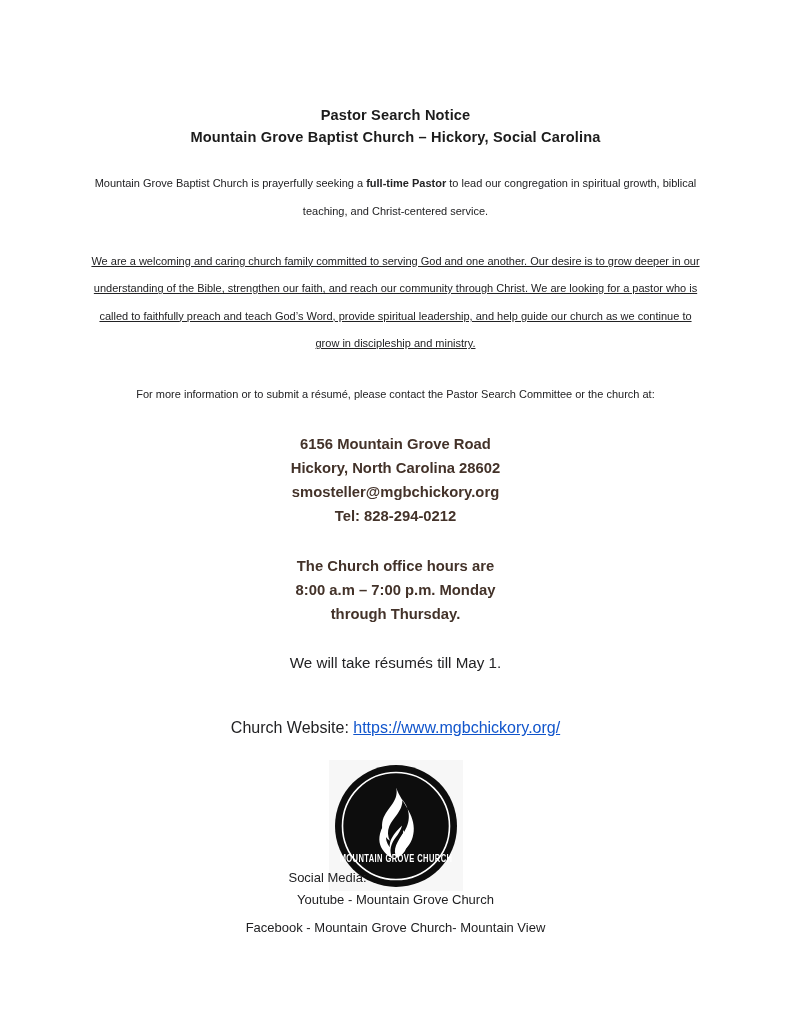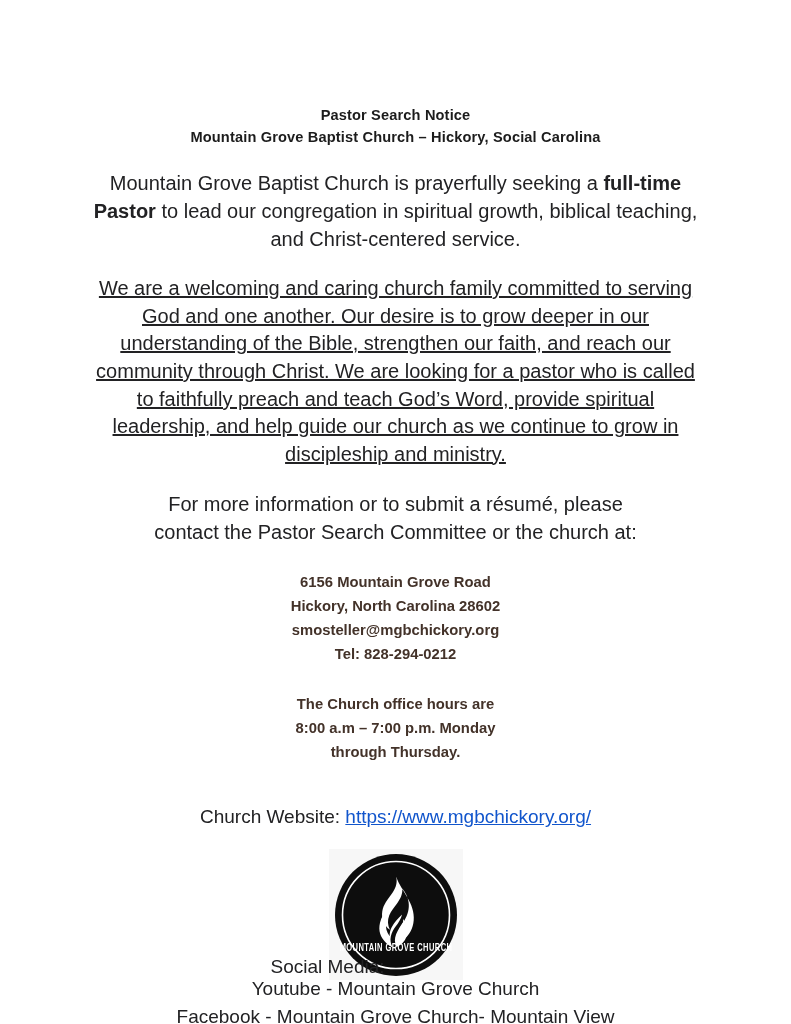--- a/index.html
+++ b/index.html
@@ -40,21 +40,21 @@
     color: #1c1c1c;
     letter-spacing: 0.01em;
   }
   .heading .line {
     display: block;
     white-space: nowrap;
   }
 
   
   .para {
-    font-size: 20px;
+    font-size: 11px;
     line-height: 27.6px;
     color: #222224;
     margin: 0;
     padding: 0 4px;
   }
   .para.p1 { margin-top: 22px; }
   .para.p2 { margin-top: 22px; padding: 0; text-decoration: underline; }
   .para.p3 { margin-top: 23px; padding: 0 50px; }
   .para b { font-weight: bold; }
 
@@ -81,21 +81,21 @@
   .resume-line {
     margin-top: 25px;
     font-size: 15.2px;
     line-height: 24px;
     color: #222224;
   }
 
   
   .website {
     margin-top: 41px;
-    font-size: 19px;
+    font-size: 16px;
     line-height: 24px;
     color: #222224;
   }
   .website .url {
     color: #1155cc;
     text-decoration: underline;
     cursor: pointer;
   }
 
   
@@ -111,21 +111,21 @@
     background: #f7f7f7;
     display: flex;
     align-items: center;
     justify-content: center;
     position: relative;
   }
   .logo-svg { display: block; }
 
   
   .social {
-    font-size: 19px;
+    font-size: 13px;
     line-height: 21.4px;
     color: #222224;
   }
   .social-label {
     position: relative;
     margin-top: -24px;
     display: block;
     text-align: center;
     padding-right: 136px;
   }
@@ -155,20 +155,21 @@
       <span class="line">smosteller@mgbchickory.org</span>
       <span class="line">Tel: 828-294-0212</span>
     </div>
 
     <div class="hours">
       <span class="line">The Church office hours are</span>
       <span class="line">8:00 a.m – 7:00 p.m. Monday</span>
       <span class="line">through Thursday.</span>
     </div>
 
+    <div class="resume-line">We will take résumés till May 1.</div>
 
     <div class="website"><span>Church Website: </span><a class="url">https://www.mgbchickory.org/</a></div>
 
     <div class="logo-wrap">
       <div class="logo-box">
         <svg class="logo-svg" width="126" height="126" viewBox="0 0 126 126">
           <circle cx="63" cy="63" r="61" fill="#0d0d0d"></circle>
           <circle cx="63" cy="63" r="53.5" fill="none" stroke="#ffffff" stroke-width="1.6"></circle>
           <g fill="#ffffff">
             <path d="M63.2 24.5c1.6 7.4 -1.1 12.6 -4.6 17.6 -3.8 5.4 -8.1 10.3 -9.3 17.1

